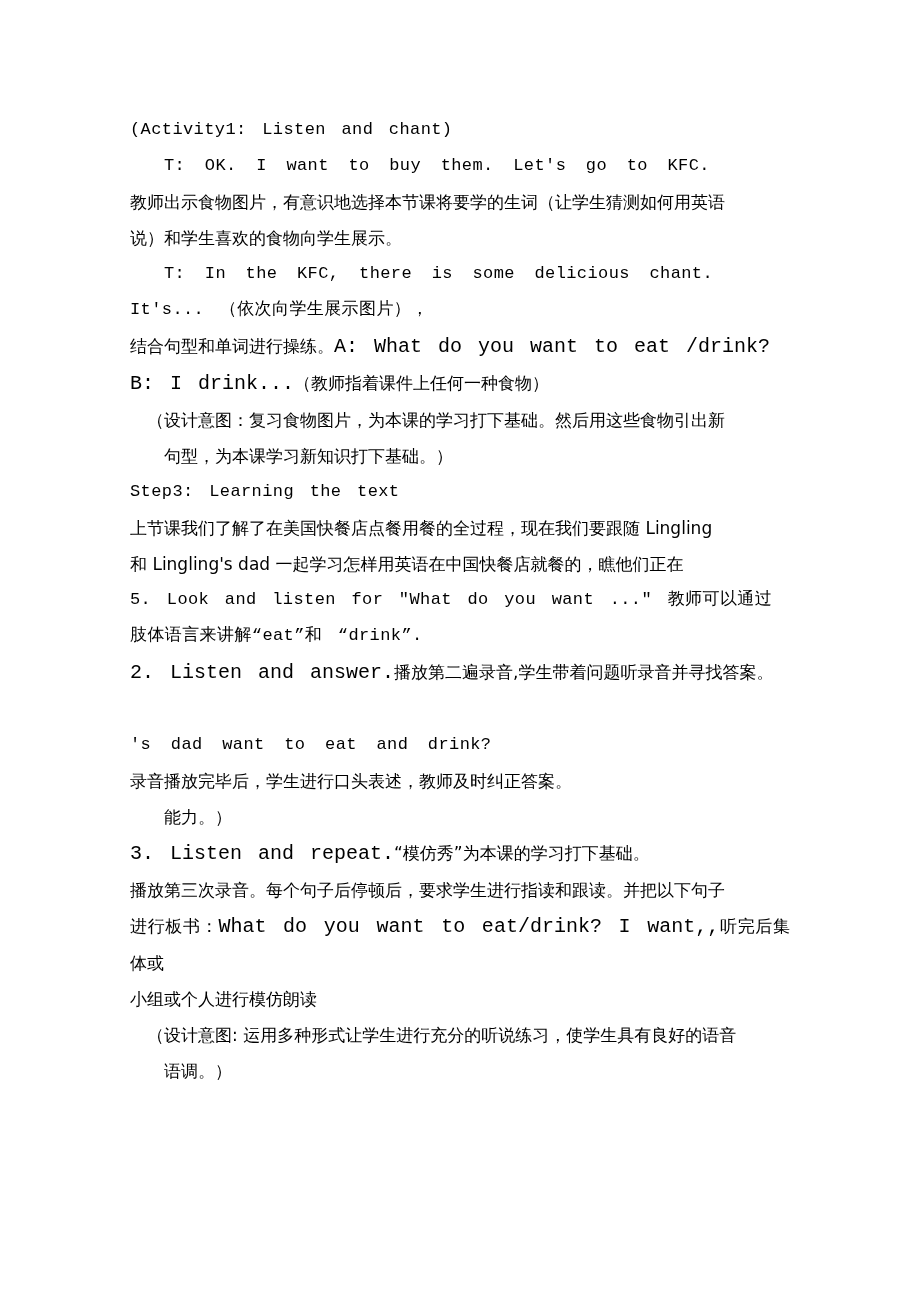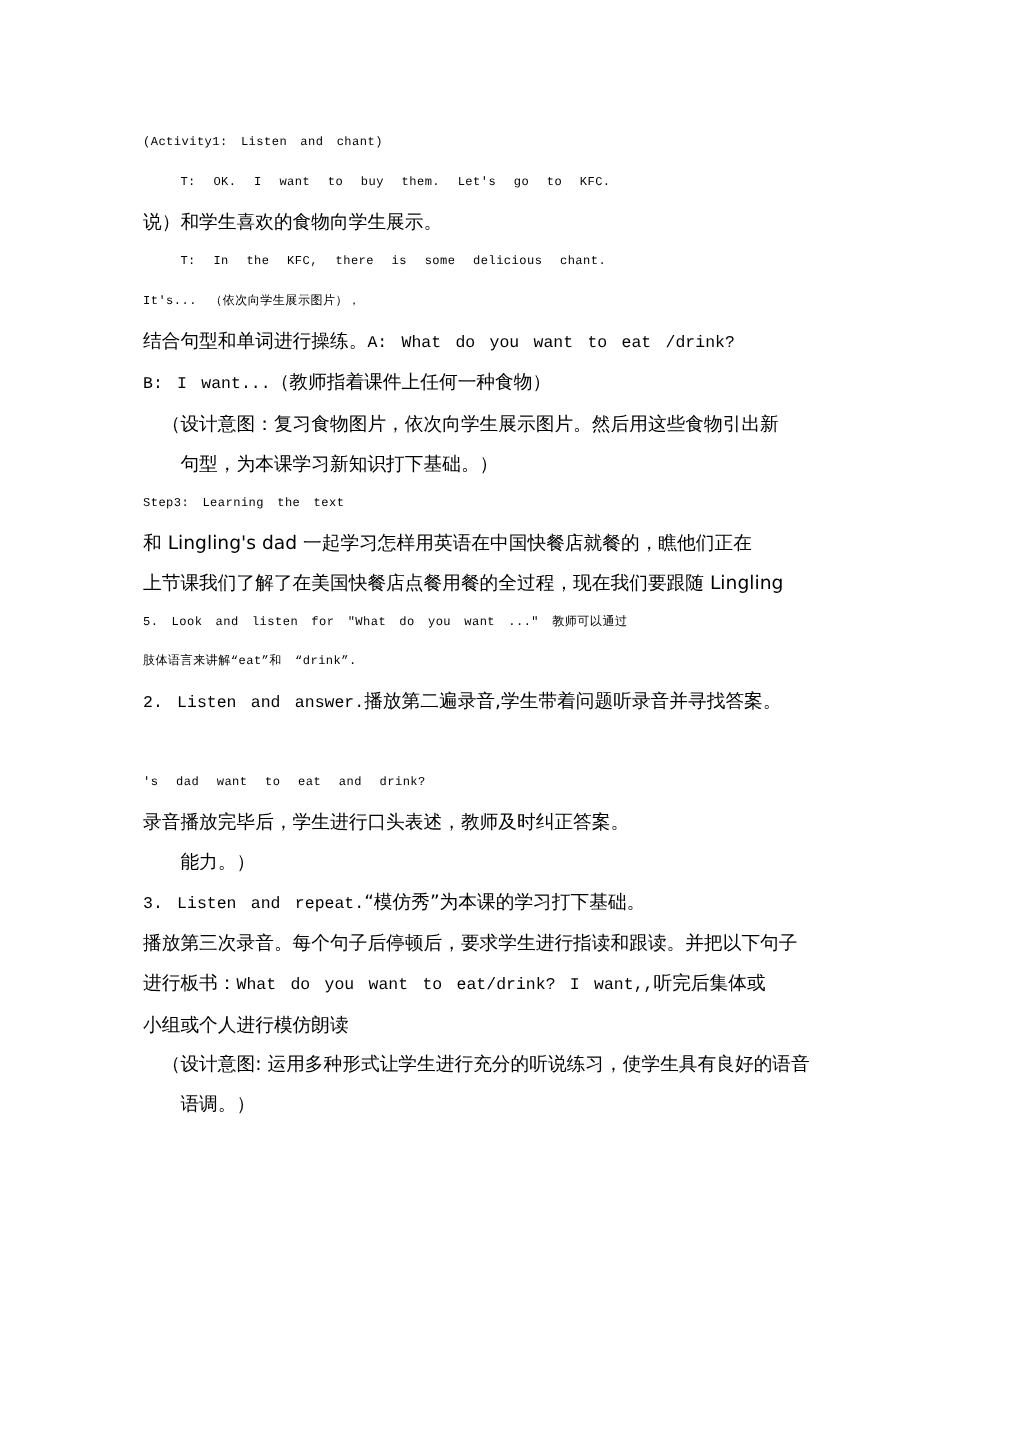--- a/index.html
+++ b/index.html
@@ -26,69 +26,70 @@
     margin: 0;
     padding: 0;
     font-size: 17.5px;
     line-height: 36px;
     color: #000;
     text-align: justify;
     text-justify: inter-ideograph;
   }
   .mono {
     font-family: "Liberation Mono", monospace;
-    font-size: 11px;
+    font-size: 17px;
     letter-spacing: 0.4px;
   }
   .cn {
     font-family: "DejaVu Sans", sans-serif;
     font-size: 17px;
   }
   .indent1 { text-indent: 34px; }
   .indent-half { text-indent: 17px; }
   .spaced { word-spacing: 5px; }
   .spaced-wide { word-spacing: 9px; }
   .blankline { height: 36px; }
   .mixed {
     font-family: "DejaVu Sans", sans-serif;
     font-size: 17px;
     line-height: 36px;
   }
   .mixed .m {
     font-family: "Liberation Mono", monospace;
-    font-size: 15px;
+    font-size: 20px;
     word-spacing: 4px;
   }
 </style>
 </head>
 <body>
 
 <div class="page">
   <div class="content">
 
     <p class="mono spaced">(Activity1:  Listen  and  chant)</p>
 
     <p class="mono spaced-wide indent1">T: OK.  I  want  to  buy  them.  Let's  go  to  KFC.</p>
 
+    <p class="cn">教师出示食物图片，有意识地选择本节课将要学的生词（让学生猜测如何用英语</p>
     <p class="cn">说）和学生喜欢的食物向学生展示。</p>
 
     <p class="mono spaced-wide indent1">T: In  the  KFC,  there  is  some  delicious  chant.</p>
     <p class="mono spaced">It's...  （依次向学生展示图片），</p>
 
     <p class="mixed"><span>结合句型和单词进行操练。</span><span class="m">A:  What  do  you  want  to  eat  /drink?</span></p>
 
-    <p class="mixed"><span class="m">B:  I  want...</span><span>（教师指着课件上任何一种食物）</span></p>
+    <p class="mixed"><span class="m">B:  I  drink...</span><span>（教师指着课件上任何一种食物）</span></p>
 
-    <p class="cn indent-half">（设计意图：复习食物图片，依次向学生展示图片。然后用这些食物引出新</p>
+    <p class="cn indent-half">（设计意图：复习食物图片，为本课的学习打下基础。然后用这些食物引出新</p>
     <p class="cn indent1">句型，为本课学习新知识打下基础。）</p>
 
     <p class="mono spaced">Step3: Learning  the  text</p>
 
+    <p class="cn">上节课我们了解了在美国快餐店点餐用餐的全过程，现在我们要跟随 Lingling</p>
     <p class="cn">和 Lingling's  dad  一起学习怎样用英语在中国快餐店就餐的，瞧他们正在</p>
-    <p class="cn">上节课我们了解了在美国快餐店点餐用餐的全过程，现在我们要跟随 Lingling</p>
 
     <p class="mono spaced">5.  Look  and  listen  for  "What  do  you  want  ..."  教师可以通过</p>
     <p class="mono spaced">肢体语言来讲解“eat”和  “drink”.</p>
 
     <p class="mixed"><span class="m">2.  Listen  and  answer.</span><span>播放第二遍录音,学生带着问题听录音并寻找答案。</span></p>
 
     <p class="blankline">&nbsp;</p>
 
     <p class="mono spaced-wide">'s  dad  want  to  eat  and  drink?</p>
 

